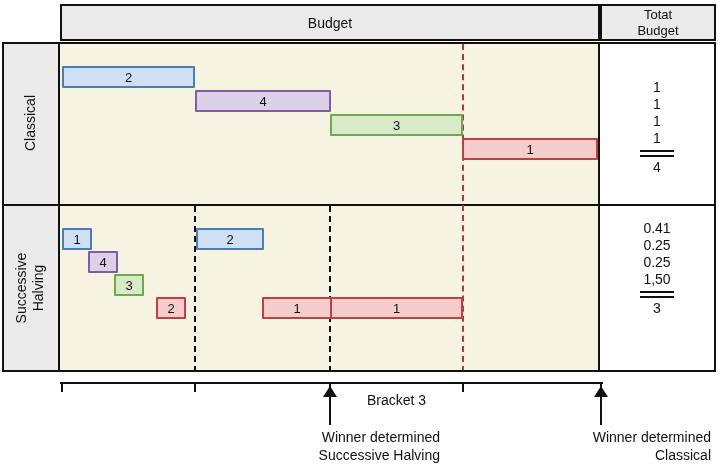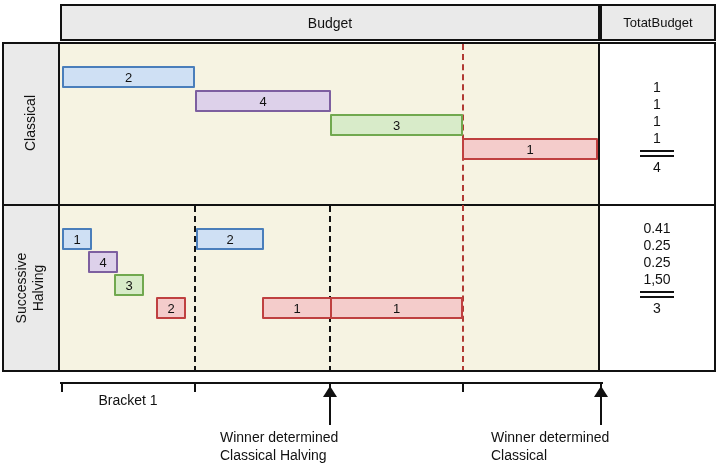--- a/index.html
+++ b/index.html
@@ -10,21 +10,21 @@
   #label-col-fill{left:2px;top:42px;width:58px;height:330px;background:#eaeaea;}
   #plot-fill{left:60px;top:42px;width:540px;height:330px;background:#f6f3e2;}
   #totals-fill{left:600px;top:42px;width:114px;height:330px;background:#ffffff;}
   .sline{position:absolute;background:#111;z-index:1;}
   #vline-left{left:58px;top:42px;width:2px;height:330px;}
   #vline-right{left:598px;top:42px;width:2px;height:330px;}
   #hline-mid{left:2px;top:204px;width:714px;height:2px;}
   #table-border{position:absolute;left:2px;top:42px;width:714px;height:330px;border:2px solid #111;z-index:4;pointer-events:none;}
   .hdr{position:absolute;background:#eaeaea;border:2px solid #111;display:flex;align-items:center;justify-content:center;font-size:14px;z-index:2;}
   #budget-header{left:60px;top:4px;width:540px;height:37px;}
-  #total-header{left:600px;top:4px;width:116px;height:37px;flex-direction:row;line-height:16px;font-size:13px;}
+  #total-header{left:600px;top:4px;width:116px;height:37px;flex-direction:column;line-height:16px;font-size:13px;}
   .vlabel{position:absolute;transform:translate(-50%,-50%) rotate(-90deg);white-space:nowrap;text-align:center;font-size:14px;z-index:2;}
   #classical-label{left:30px;top:123px;}
   #sh-label{left:30px;top:288px;line-height:17px;}
   .vlabel span{display:block;}
   .dash{position:absolute;z-index:2;width:0;}
   #dash-black-1{left:194px;top:206px;height:166px;border-left:2px dashed #111;}
   #dash-black-2{left:329px;top:206px;height:166px;border-left:2px dashed #111;}
   #dash-red{left:462px;top:44px;height:328px;border-left:2px dashed #b03a34;}
   #bars-layer{position:absolute;left:0;top:0;width:718px;height:474px;z-index:3;pointer-events:none;}
   .bar{position:absolute;border:2px solid;display:flex;align-items:center;justify-content:center;font-size:13px;border-radius:1px;}
@@ -36,21 +36,21 @@
   #axis-line{position:absolute;left:60px;top:382px;width:543px;height:2px;background:#111;}
   .tick{position:absolute;top:382px;width:2px;height:10px;background:#111;}
   #tick-1{left:61px;} #tick-2{left:194px;} #tick-3{left:329px;} #tick-4{left:462px;} #tick-5{left:600px;}
   .bracket-label{position:absolute;top:391px;height:18px;display:flex;align-items:center;justify-content:center;font-size:14px;}
   #bracket-1{left:62px;width:132px;} #bracket-2{left:196px;width:133px;} #bracket-3{left:331px;width:131px;}
   .arrow{position:absolute;z-index:2;}
   .arrow .head{width:0;height:0;border-left:7px solid transparent;border-right:7px solid transparent;border-bottom:11px solid #111;}
   .arrow .shaft{width:2px;height:28px;background:#111;margin:0 auto;}
   #arrow-sh{left:323px;top:386px;width:14px;}
   #arrow-classical{left:594px;top:386px;width:14px;}
-  .annotation{position:absolute;width:220px;text-align:left;font-size:14px;line-height:18px;z-index:2;}
+  .annotation{position:absolute;width:220px;text-align:right;font-size:14px;line-height:18px;z-index:2;}
   #annotation-sh{left:220px;top:428px;}
   #annotation-classical{left:491px;top:428px;}
 </style>
 </head>
 <body>
 
 <div id="figure">
 
   <div class="fill" id="label-col-fill"></div>
   <div class="fill" id="plot-fill"></div>
@@ -110,33 +110,33 @@
       <div class="tval">3</div>
     </div>
 
   <div id="axis-line"></div>
   <div class="tick" id="tick-1"></div>
   <div class="tick" id="tick-2"></div>
   <div class="tick" id="tick-3"></div>
   <div class="tick" id="tick-4"></div>
   <div class="tick" id="tick-5"></div>
 
-  <div class="bracket-label" id="bracket-1">Bracket 1</div>
+  <div class="bracket-label" id="bracket-3">Bracket 3</div>
 
   <div class="arrow" id="arrow-sh">
     <div class="head"></div>
     <div class="shaft"></div>
   </div>
   <div class="arrow" id="arrow-classical">
     <div class="head"></div>
     <div class="shaft"></div>
   </div>
 
   <div class="annotation" id="annotation-sh">
     <div>Winner determined</div>
-    <div>Classical Halving</div>
+    <div>Successive Halving</div>
   </div>
   <div class="annotation" id="annotation-classical">
     <div>Winner determined</div>
     <div>Classical</div>
   </div>
 
 </div>
 
 </body></html>

